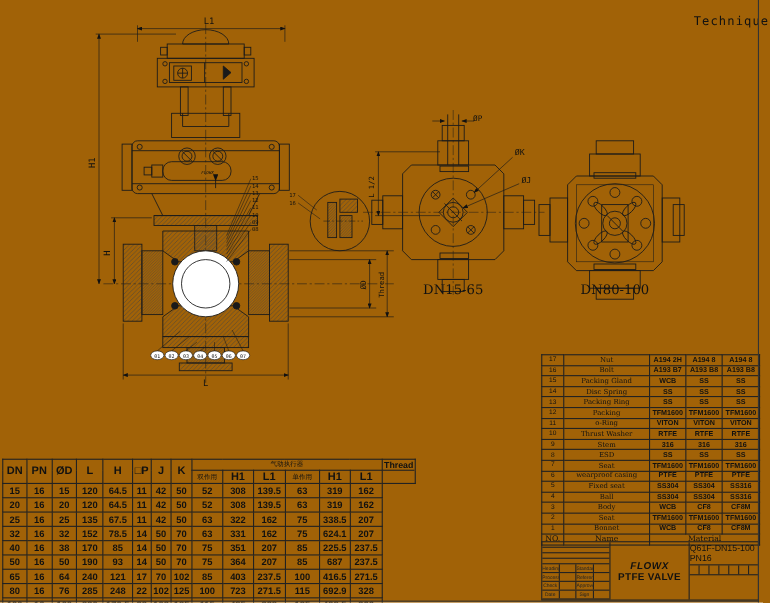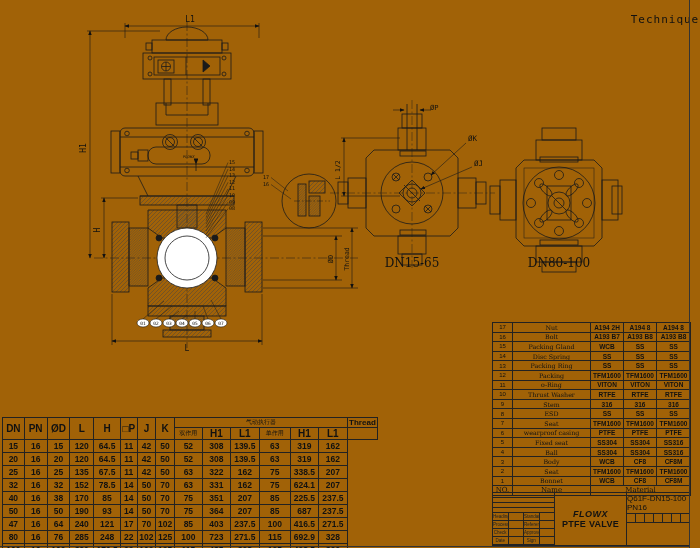--- a/index.html
+++ b/index.html
@@ -482,21 +482,21 @@
           <td>50</td>
           <td>70</td>
           <td>75</td>
           <td>364</td>
           <td>207</td>
           <td>85</td>
           <td>687</td>
           <td>237.5</td>
         </tr>
         <tr>
-          <td>47</td>
+          <td>65</td>
           <td>16</td>
           <td>64</td>
           <td>240</td>
           <td>121</td>
           <td>17</td>
           <td>70</td>
           <td>102</td>
           <td>85</td>
           <td>403</td>
           <td>237.5</td>

